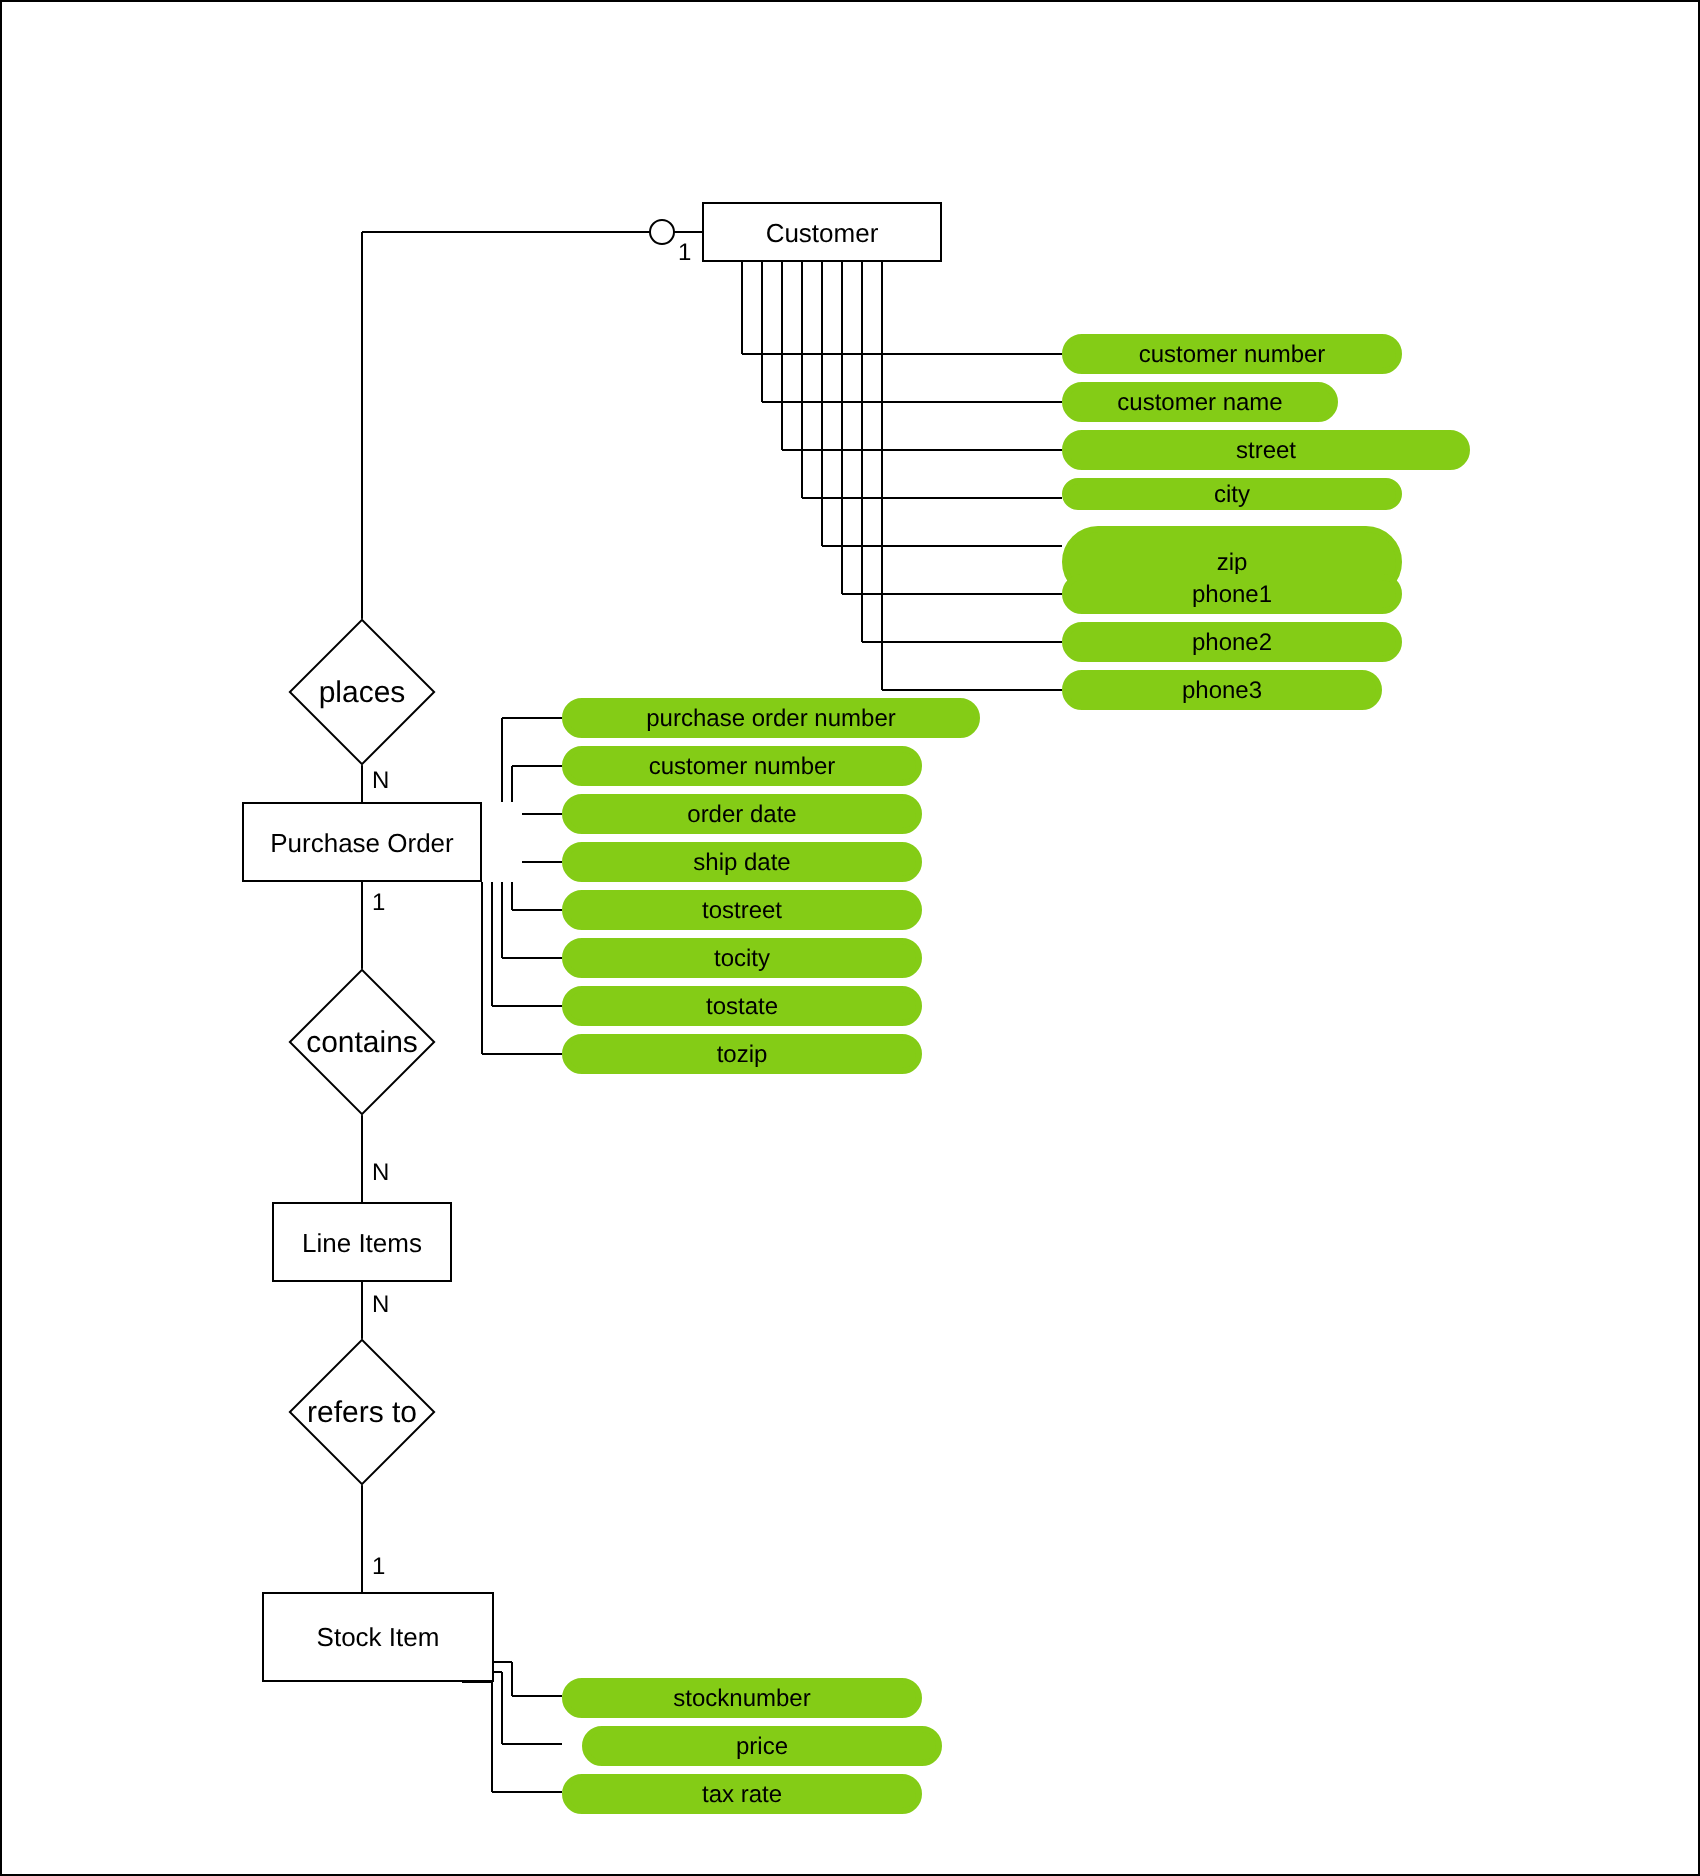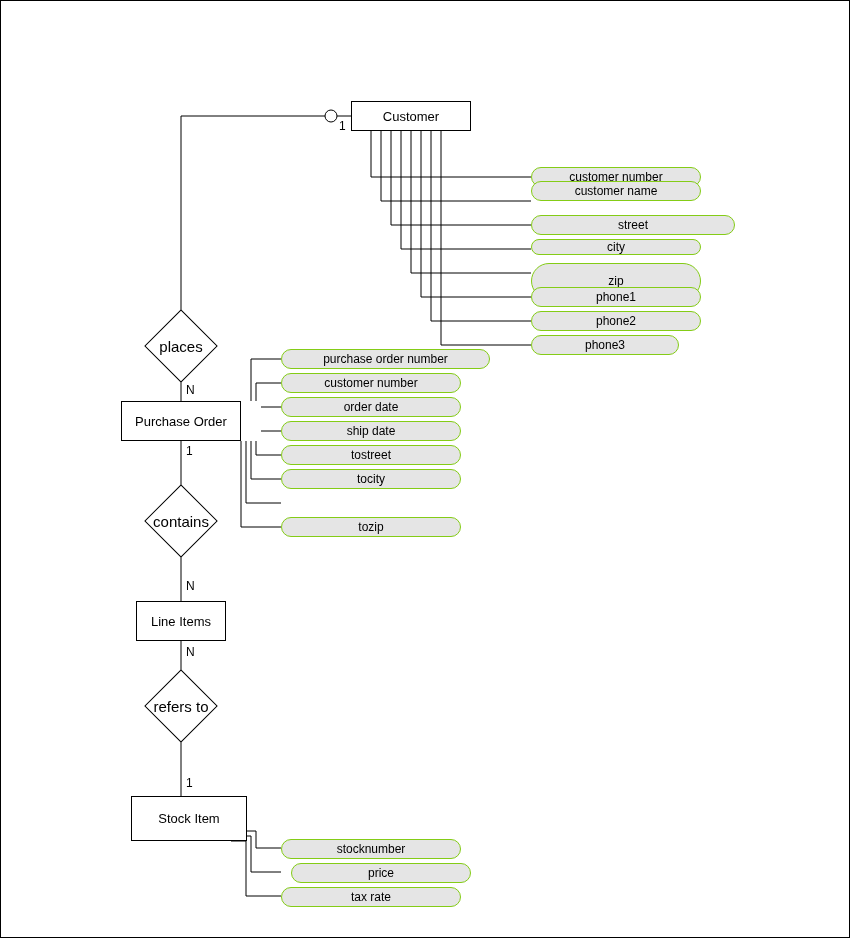--- a/index.html
+++ b/index.html
@@ -22,23 +22,23 @@
     background: #fff;
     font-size: 13px;
     display: flex;
     align-items: center;
     justify-content: center;
     padding: 4px 8px;
     box-sizing: border-box;
   }
   .attr {
     position: absolute;
-    border: 1px solid #84cc16;
+    border: 3px solid #84cc16;
     border-radius: 999px;
-    background: #e5e5e5;
+    background: #84cc16;
     font-size: 12px;
     display: flex;
     align-items: center;
     justify-content: center;
     padding: 2px 6px;
     box-sizing: border-box;
   }
   .diamond {
     position: absolute;
     width: 70px;
@@ -173,33 +173,34 @@
   </div>
 
   <div class="cardinality" style="left:338px; top:118px;">1</div>
   <div class="cardinality" style="left:185px; top:382px;">N</div>
   <div class="cardinality" style="left:185px; top:443px;">1</div>
   <div class="cardinality" style="left:185px; top:578px;">N</div>
   <div class="cardinality" style="left:185px; top:644px;">N</div>
   <div class="cardinality" style="left:185px; top:775px;">1</div>
 
   <div class="attr" style="left:530px; top:166px; width:170px; height:20px;">customer number</div>
-  <div class="attr" style="left:530px; top:180px; width:170px; height:20px;">customer name</div>
+  <div class="attr" style="left:530px; top:190px; width:138px; height:20px;">customer name</div>
   <div class="attr" style="left:530px; top:214px; width:204px; height:20px;">street</div>
   <div class="attr" style="left:530px; top:238px; width:170px; height:16px;">city</div>
   <div class="attr" style="left:530px; top:262px; width:170px; height:36px;">zip</div>
   <div class="attr" style="left:530px; top:286px; width:170px; height:20px;">phone1</div>
   <div class="attr" style="left:530px; top:310px; width:170px; height:20px;">phone2</div>
-  <div class="attr" style="left:530px; top:334px; width:148px; height:20px;">phone3</div>
+  <div class="attr" style="left:530px; top:334px; width:160px; height:20px;">phone3</div>
 
   <div class="attr" style="left:280px; top:348px; width:209px; height:20px;">purchase order number</div>
   <div class="attr" style="left:280px; top:372px; width:180px; height:20px;">customer number</div>
   <div class="attr" style="left:280px; top:396px; width:180px; height:20px;">order date</div>
   <div class="attr" style="left:280px; top:420px; width:180px; height:20px;">ship date</div>
   <div class="attr" style="left:280px; top:444px; width:180px; height:20px;">tostreet</div>
   <div class="attr" style="left:280px; top:468px; width:180px; height:20px;">tocity</div>
+  <div class="attr" style="left:280px; top:492px; width:180px; height:20px;">tostate</div>
   <div class="attr" style="left:280px; top:516px; width:180px; height:20px;">tozip</div>
 
   <div class="attr" style="left:280px; top:838px; width:180px; height:20px;">stocknumber</div>
   <div class="attr" style="left:280px; top:862px; width:180px; height:20px;margin-left:10px;">price</div>
   <div class="attr" style="left:280px; top:886px; width:180px; height:20px;">tax rate</div>
 
 </div>
 
 </body></html>

